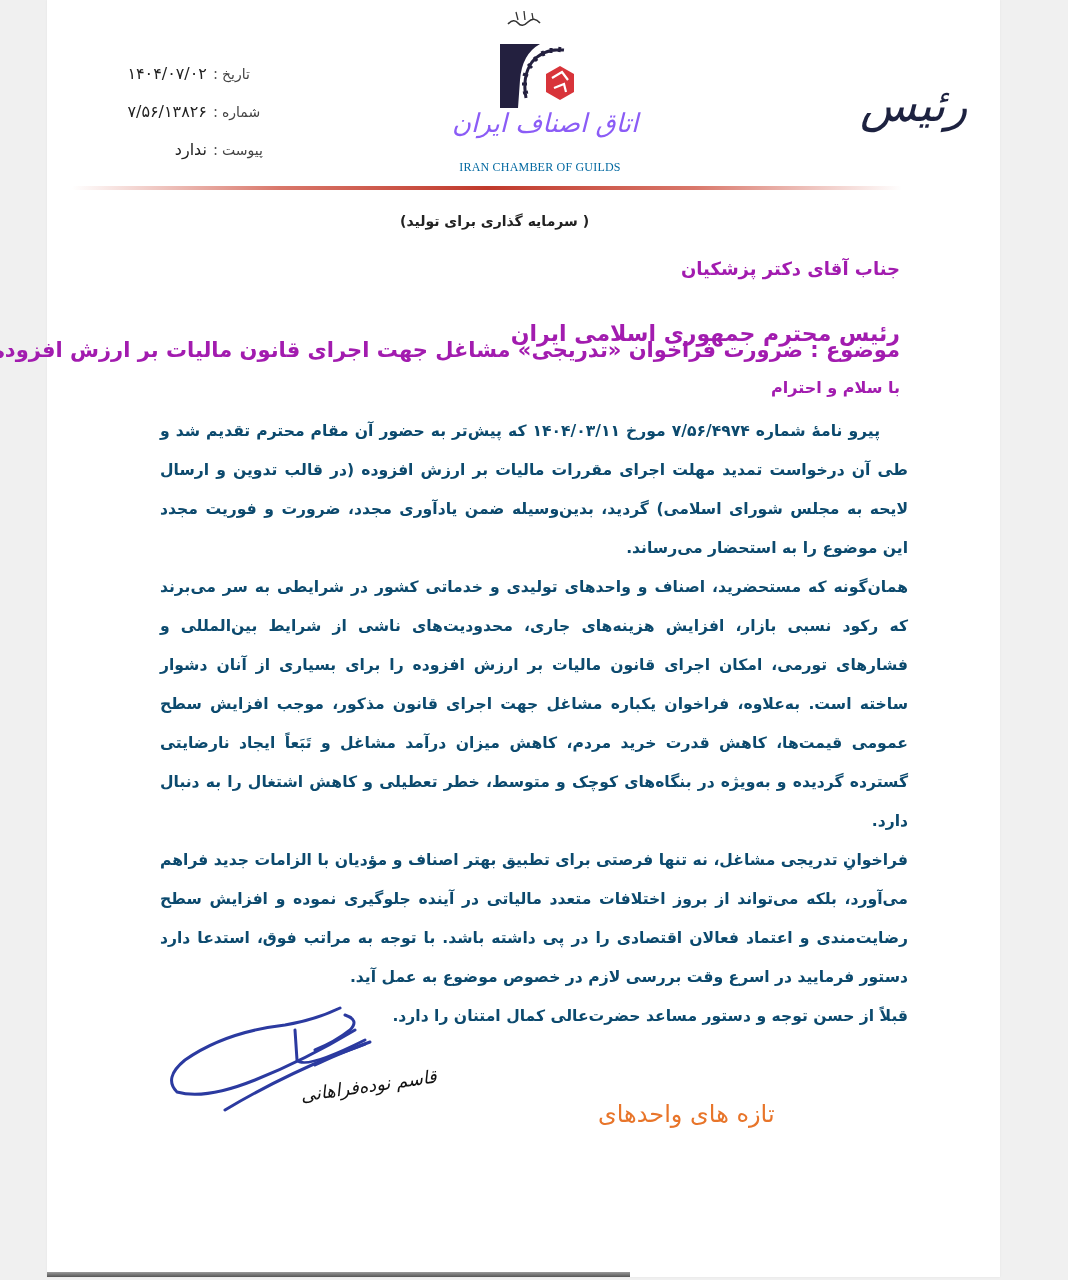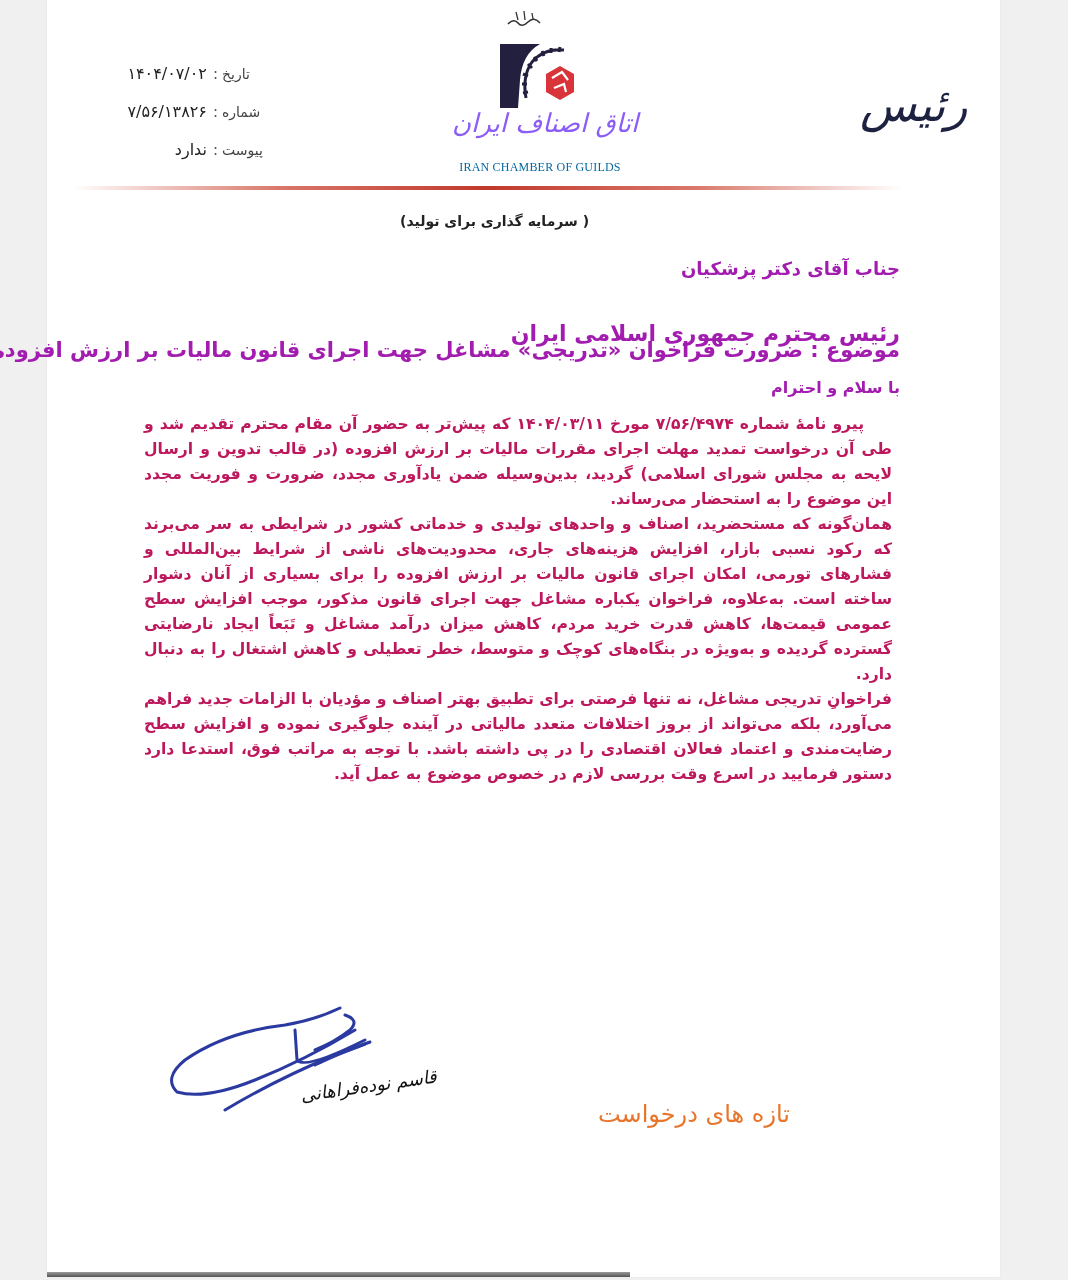--- a/index.html
+++ b/index.html
@@ -24,21 +24,21 @@
   .basmala { position:absolute; left:506px; top:8px; width:36px; height:22px; }
   .logo { position:absolute; left:498px; top:40px; width:84px; height:72px; }
   .org-fa { position:absolute; left:440px; top:108px; width:210px; text-align:center; font-family:"DejaVu Serif", serif; font-size:26px; font-style:italic; direction:rtl; color:#8b5cf6; }
   .org-en { position:absolute; left:430px; top:160px; width:220px; text-align:center; font-family:"Liberation Serif", serif; font-size:12px; color:#0369a1; letter-spacing:0.2px; }
   .divider { position:absolute; left:72px; top:186px; width:830px; height:4px;
     background:linear-gradient(90deg, rgba(210,120,110,0), #d9776a 25%, #c0392b 50%, #d9776a 75%, rgba(210,120,110,0)); border-radius:2px; }
   .rank { position:absolute; left:860px; top:78px; font-family:"DejaVu Serif", serif; font-size:46px; font-style:italic; color:#1d2240; direction:rtl; }
   
   .slogan { position:absolute; left:400px; top:213px; width:270px; text-align:left; direction:rtl; font-size:14px; font-weight:bold; color:#222; }
   .addr { position:absolute; right:168px; direction:rtl; font-weight:bold; font-size:17px; color:#a21caf; white-space:nowrap; }
-  .content { position:absolute; left:144px; top:412px; width:748px; direction:rtl; font-size:15.6px; font-weight:bold; color:#be185d; line-height:25px; text-align:justify; }
+  .content { position:absolute; left:160px; top:412px; width:748px; direction:rtl; font-size:15.6px; font-weight:bold; color:#0c4a6e; line-height:39px; text-align:justify; }
   .content p { margin:0; }
   .content p.indent { text-indent:28px; }
   .sig-svg { position:absolute; left:165px; top:1000px; width:210px; height:120px; }
   .sig-name { position:absolute; left:300px; top:1075px; font-family:"DejaVu Serif", serif; font-style:italic; font-size:18px; color:#111; direction:rtl; transform:rotate(-8deg); }
   .watermark { position:absolute; left:598px; top:1100px; font-size:24px; color:#e8752a; direction:rtl; font-family:"DejaVu Sans", sans-serif; }
 </style>
 </head>
 <body>
 
 <div class="paper"></div>
@@ -85,28 +85,29 @@
 <div class="slogan">( سرمایه گذاری برای تولید)</div>
 <div class="addr" style="top:258px; font-size:18px;">جناب آقای دکتر پزشکیان</div>
 <div class="addr" style="top:293px; font-size:22px;margin-top:28px;">رئیس محترم جمهوری اسلامی ایران</div>
 <div class="addr" style="top:338px; font-size:21px;">موضوع : ضرورت فراخوان «تدریجی» مشاغل جهت اجرای قانون مالیات بر ارزش افزوده</div>
 <div class="addr" style="top:378px; font-size:16px;">با سلام و احترام</div>
 
 <div class="content">
   <p class="indent">پیرو نامهٔ شماره ۷/۵۶/۴۹۷۴ مورخ ۱۴۰۴/۰۳/۱۱ که پیش‌تر به حضور آن مقام محترم تقدیم شد و طی آن درخواست تمدید مهلت اجرای مقررات مالیات بر ارزش افزوده (در قالب تدوین و ارسال لایحه به مجلس شورای اسلامی) گردید، بدین‌وسیله ضمن یادآوری مجدد، ضرورت و فوریت مجدد این موضوع را به استحضار می‌رساند.</p>
   <p>همان‌گونه که مستحضرید، اصناف و واحدهای تولیدی و خدماتی کشور در شرایطی به سر می‌برند که رکود نسبی بازار، افزایش هزینه‌های جاری، محدودیت‌های ناشی از شرایط بین‌المللی و فشارهای تورمی، امکان اجرای قانون مالیات بر ارزش افزوده را برای بسیاری از آنان دشوار ساخته است. به‌علاوه، فراخوان یکباره مشاغل جهت اجرای قانون مذکور، موجب افزایش سطح عمومی قیمت‌ها، کاهش قدرت خرید مردم، کاهش میزان درآمد مشاغل و تَبَعاً ایجاد نارضایتی گسترده گردیده و به‌ویژه در بنگاه‌های کوچک و متوسط، خطر تعطیلی و کاهش اشتغال را به دنبال دارد.</p>
   <p>فراخوانِ تدریجی مشاغل، نه تنها فرصتی برای تطبیق بهتر اصناف و مؤدیان با الزامات جدید فراهم می‌آورد، بلکه می‌تواند از بروز اختلافات متعدد مالیاتی در آینده جلوگیری نموده و افزایش سطح رضایت‌مندی و اعتماد فعالان اقتصادی را در پی داشته باشد. با توجه به مراتب فوق، استدعا دارد دستور فرمایید در اسرع وقت بررسی لازم در خصوص موضوع به عمل آید.</p>
+  <p>قبلاً از حسن توجه و دستور مساعد حضرت‌عالی کمال امتنان را دارد.</p>
 </div>
 
 <svg class="sig-svg" viewBox="0 0 210 120">
   <g fill="none" stroke="#2b3aa0" stroke-width="3" stroke-linecap="round">
     <path d="M175 8 Q150 20 120 25 Q60 32 20 60 Q-2 78 12 92 Q40 100 90 80 Q140 60 190 30"></path>
     <path d="M180 15 Q195 20 185 30 Q170 42 150 50"></path>
     <path d="M130 30 L132 60 Q140 70 200 40"></path>
     <path d="M60 110 Q110 80 170 55 Q190 48 200 44"></path>
     <path d="M150 65 Q170 55 205 42"></path>
   </g>
 </svg>
 <div class="sig-name">قاسم نوده‌فراهانی</div>
 
-<div class="watermark">تازه های درخواست</div>
+<div class="watermark">تازه های واحدهای</div>
 
 <div class="bottom-bar"></div>
 
 </body></html>

